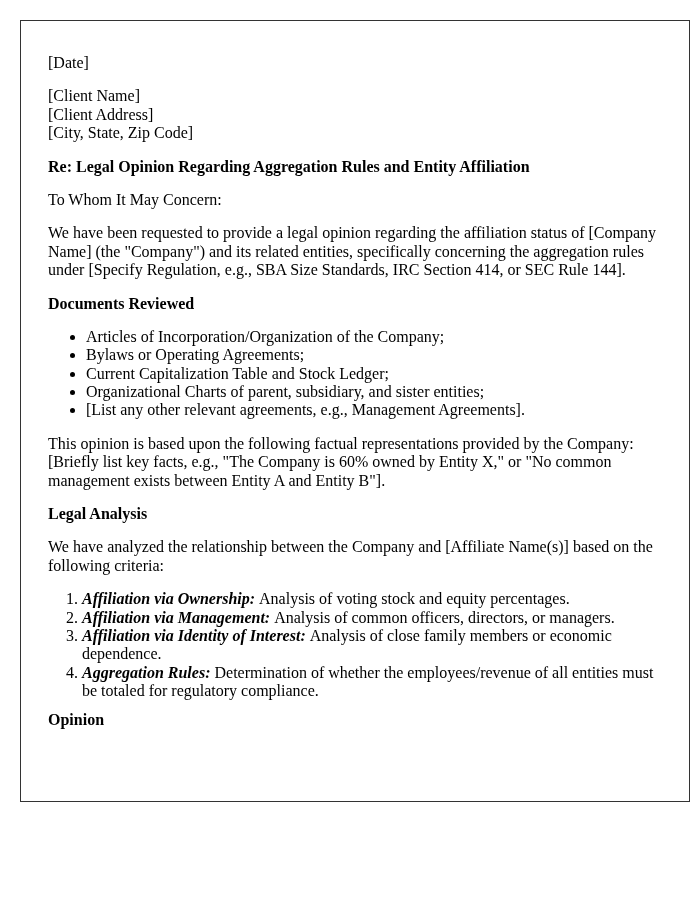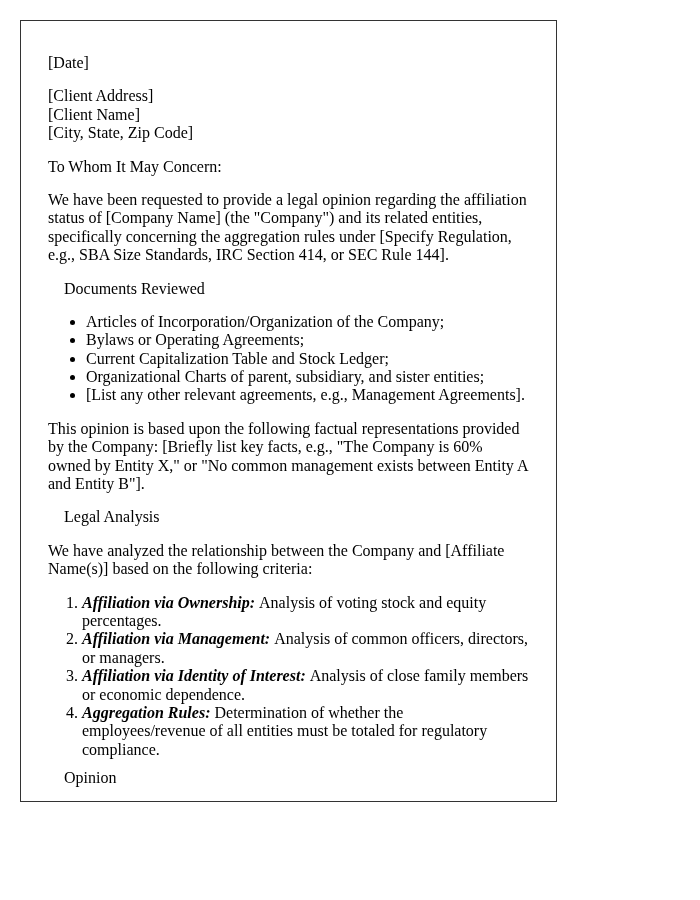--- a/index.html
+++ b/index.html
@@ -14,35 +14,35 @@
     font-family: "Liberation Serif", "DejaVu Serif", serif;
     font-size: 16px;
     line-height: 1.15;
     position: relative;
     overflow: hidden;
   }
   .doc-frame {
     position: absolute;
     left: 20px;
     top: 20px;
-    width: 537px;
+    width: 670px;
     height: 782px;
     box-sizing: border-box;
     border: 1px solid #333333;
     background: #ffffff;
     padding: 33px 27px 0 27px;
     overflow: hidden;
   }
   .doc-frame p {
     margin: 15px 0;
   }
   .doc-frame h2 {
     font-size: 16px;
-    font-weight: normal;
-    margin: 15px 16px;
+    font-weight: bold;
+    margin: 15px 0;
   }
   .first {
     margin-top: 0 !important;
   }
   .bold {
     font-weight: bold;
   }
   .line {
     display: block;
   }
@@ -65,25 +65,26 @@
   }
 </style>
 </head>
 <body>
 
 <div class="doc-frame">
 
   <p class="first">[Date]</p>
 
   <p>
+    <span class="line">[Client Name]</span>
     <span class="line">[Client Address]</span>
-    <span class="line">[Client Name]</span>
     <span class="line">[City, State, Zip Code]</span>
   </p>
 
+  <p class="bold">Re: Legal Opinion Regarding Aggregation Rules and Entity Affiliation</p>
 
   <p>To Whom It May Concern:</p>
 
   <p>We have been requested to provide a legal opinion regarding the affiliation status of [Company Name] (the "Company") and its related entities, specifically concerning the aggregation rules under [Specify Regulation, e.g., SBA Size Standards, IRC Section 414, or SEC Rule 144].</p>
 
   <h2>Documents Reviewed</h2>
 
 
   <ul>
     <li>Articles of Incorporation/Organization of the Company;</li>

